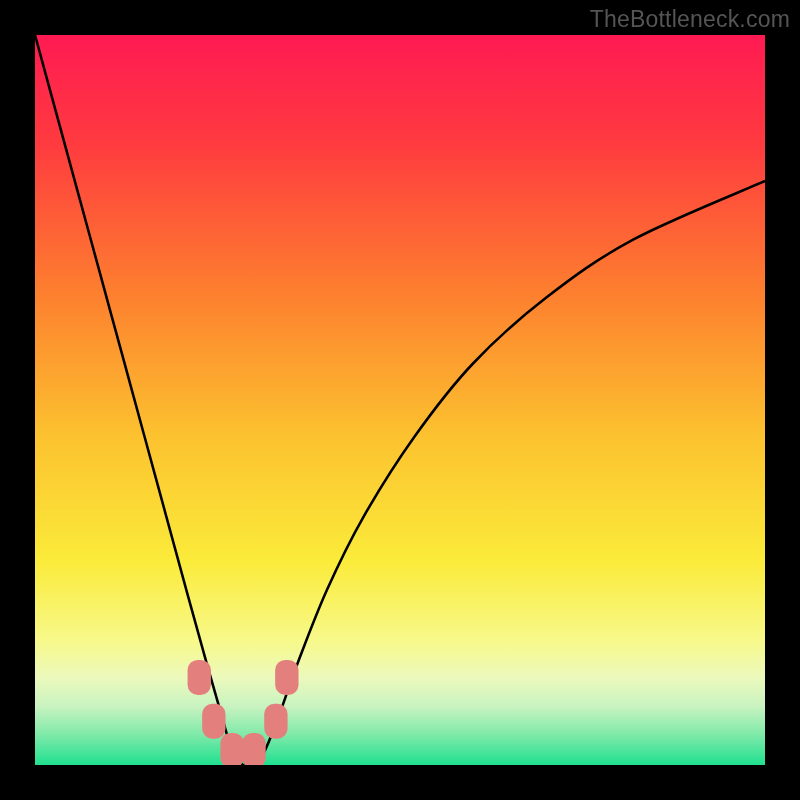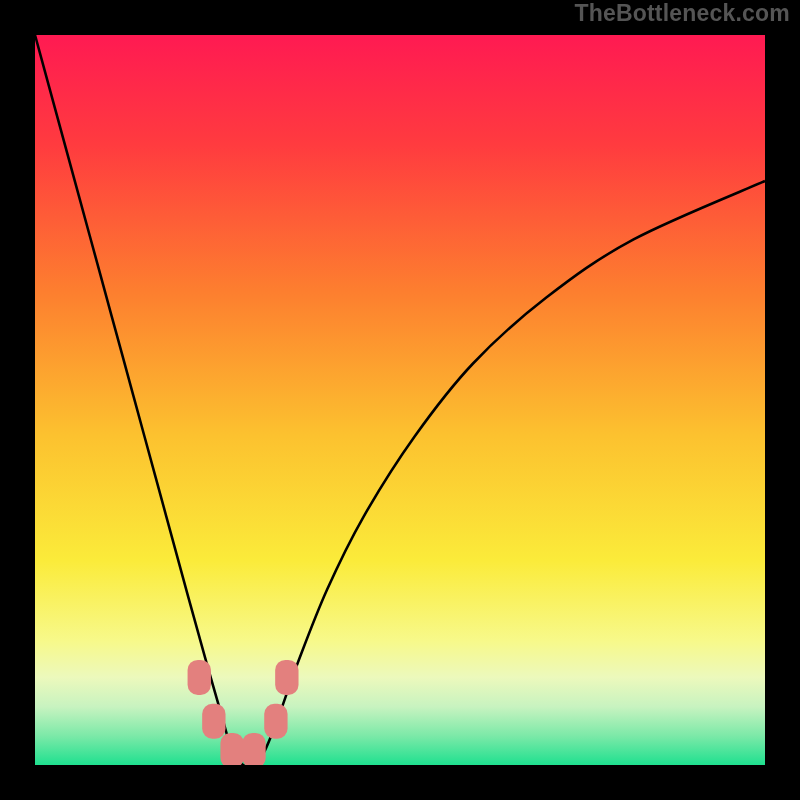--- a/index.html
+++ b/index.html
@@ -24,25 +24,25 @@
     width: 730px;
     height: 730px;
     overflow: hidden;
   }
   .gradient-bg {
     position: absolute;
     inset: 0;
   }
   .watermark {
     position: absolute;
-    top: 0;
+    top: 6px;
     right: 10px;
     color: #555;
     font-size: 23px;
-    font-weight: 700;
+    font-weight: 400;
     letter-spacing: 0.2px;
   }
   svg.curve-layer {
     position: absolute;
     inset: 0;
     width: 100%;
     height: 100%;
   }
   .marker {
     fill: #e3807e;

